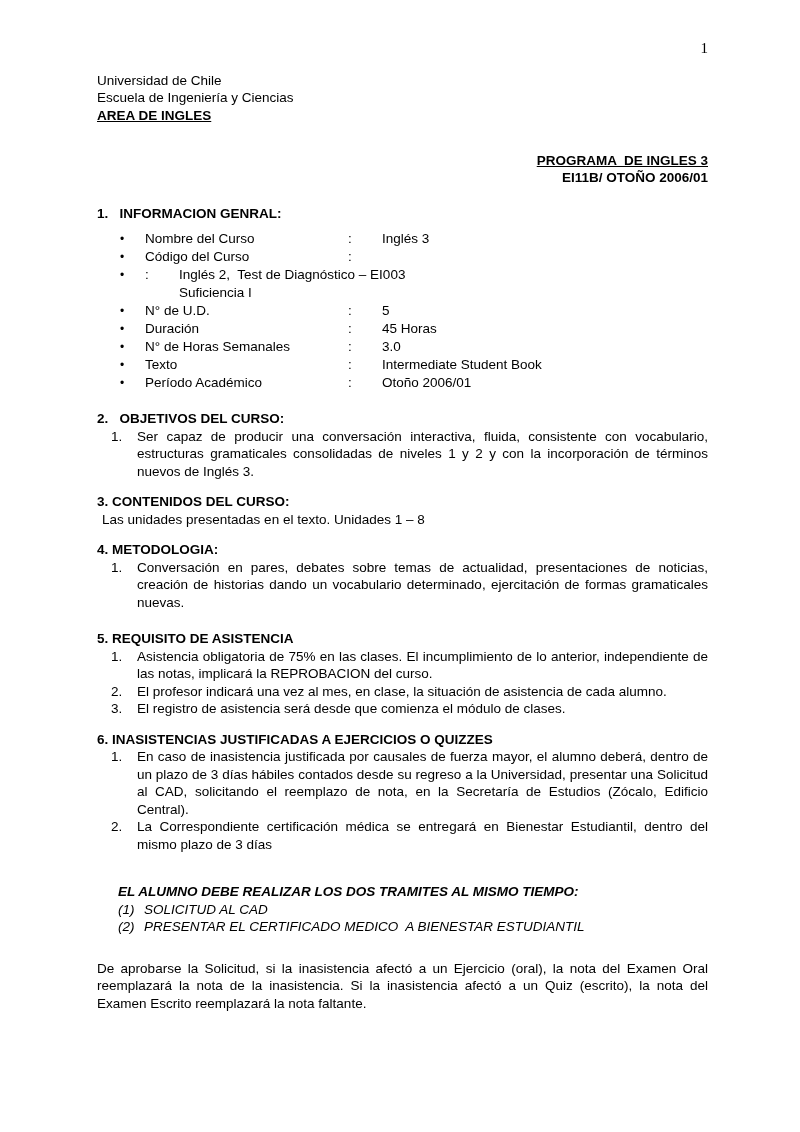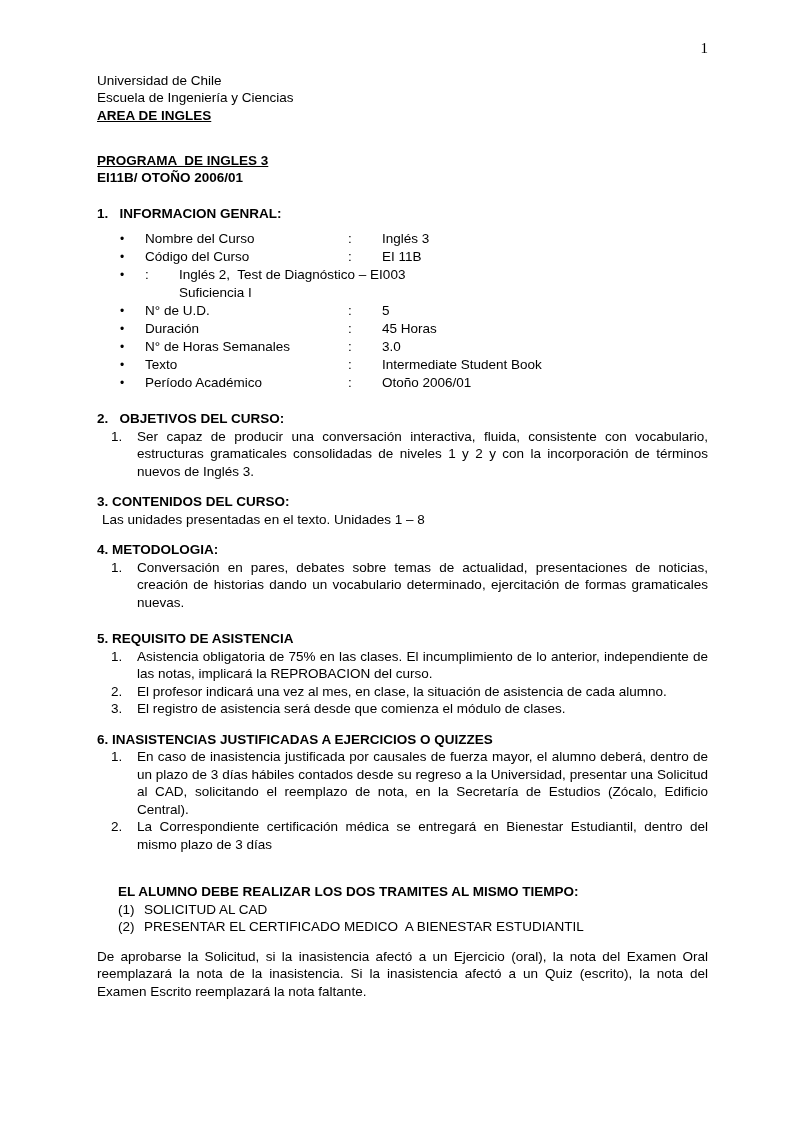--- a/index.html
+++ b/index.html
@@ -11,21 +11,21 @@
     padding:40px 92px 0 97px;
     color:#000000;
     font-family:"Liberation Sans","DejaVu Sans",sans-serif;
     font-size:13.5px;
     line-height:17.5px;
     overflow:hidden;
   }
   .b{font-weight:bold;}
   .u{text-decoration:underline;}
   .pre{white-space:pre-wrap;}
-  .center{text-align:left;}
+  .center{text-align:right;}
   .jus{text-align:justify;text-justify:inter-word;}
 
   .pageno{
     font-family:"Liberation Serif","DejaVu Serif",serif;
     font-size:15px;line-height:16px;
     text-align:right;
     margin-bottom:16px;
   }
   .header-block{line-height:17.3px;margin-bottom:28px;}
   .title-block{line-height:17px;margin-bottom:19px;}
@@ -42,21 +42,21 @@
   .lbl{width:203px;flex:0 0 203px;white-space:pre-wrap;}
   .sepc{width:34px;flex:0 0 34px;}
   .val{flex:1;white-space:pre-wrap;}
 
   
   .nrow{display:flex;margin-left:14px;}
   .num{width:26px;flex:0 0 26px;}
   .ntxt{flex:1;}
 
   
-  .notice{margin-left:21px;margin-bottom:12px;}
+  .notice{margin-left:21px;margin-bottom:24px;font-style:italic;}
   .prow{display:flex;}
   .pnum{width:26px;flex:0 0 26px;}
   .ptxt{flex:1;white-space:pre-wrap;}
 
   .s3-body{margin-left:5px;white-space:pre-wrap;}
 </style>
 </head>
 <body>
 
 <div class="page">
@@ -80,21 +80,20 @@
     <div class="brow">
       <span class="bul">•</span>
       <span class="lbl">Nombre del Curso</span>
       <span class="sepc">:</span>
       <span class="val">Inglés 3</span>
     </div>
     <div class="brow">
       <span class="bul">•</span>
       <span class="lbl">Código del Curso</span>
       <span class="sepc">:</span>
-      <span class="val">EI 11B</span>
     </div>
     <div class="brow">
       <span class="bul">•</span>
       <span class="sepc">:</span>
       <span class="val">Inglés 2,  Test de Diagnóstico – EI003
 Suficiencia I</span>
     </div>
     <div class="brow">
       <span class="bul">•</span>
       <span class="lbl">N° de U.D.</span>

